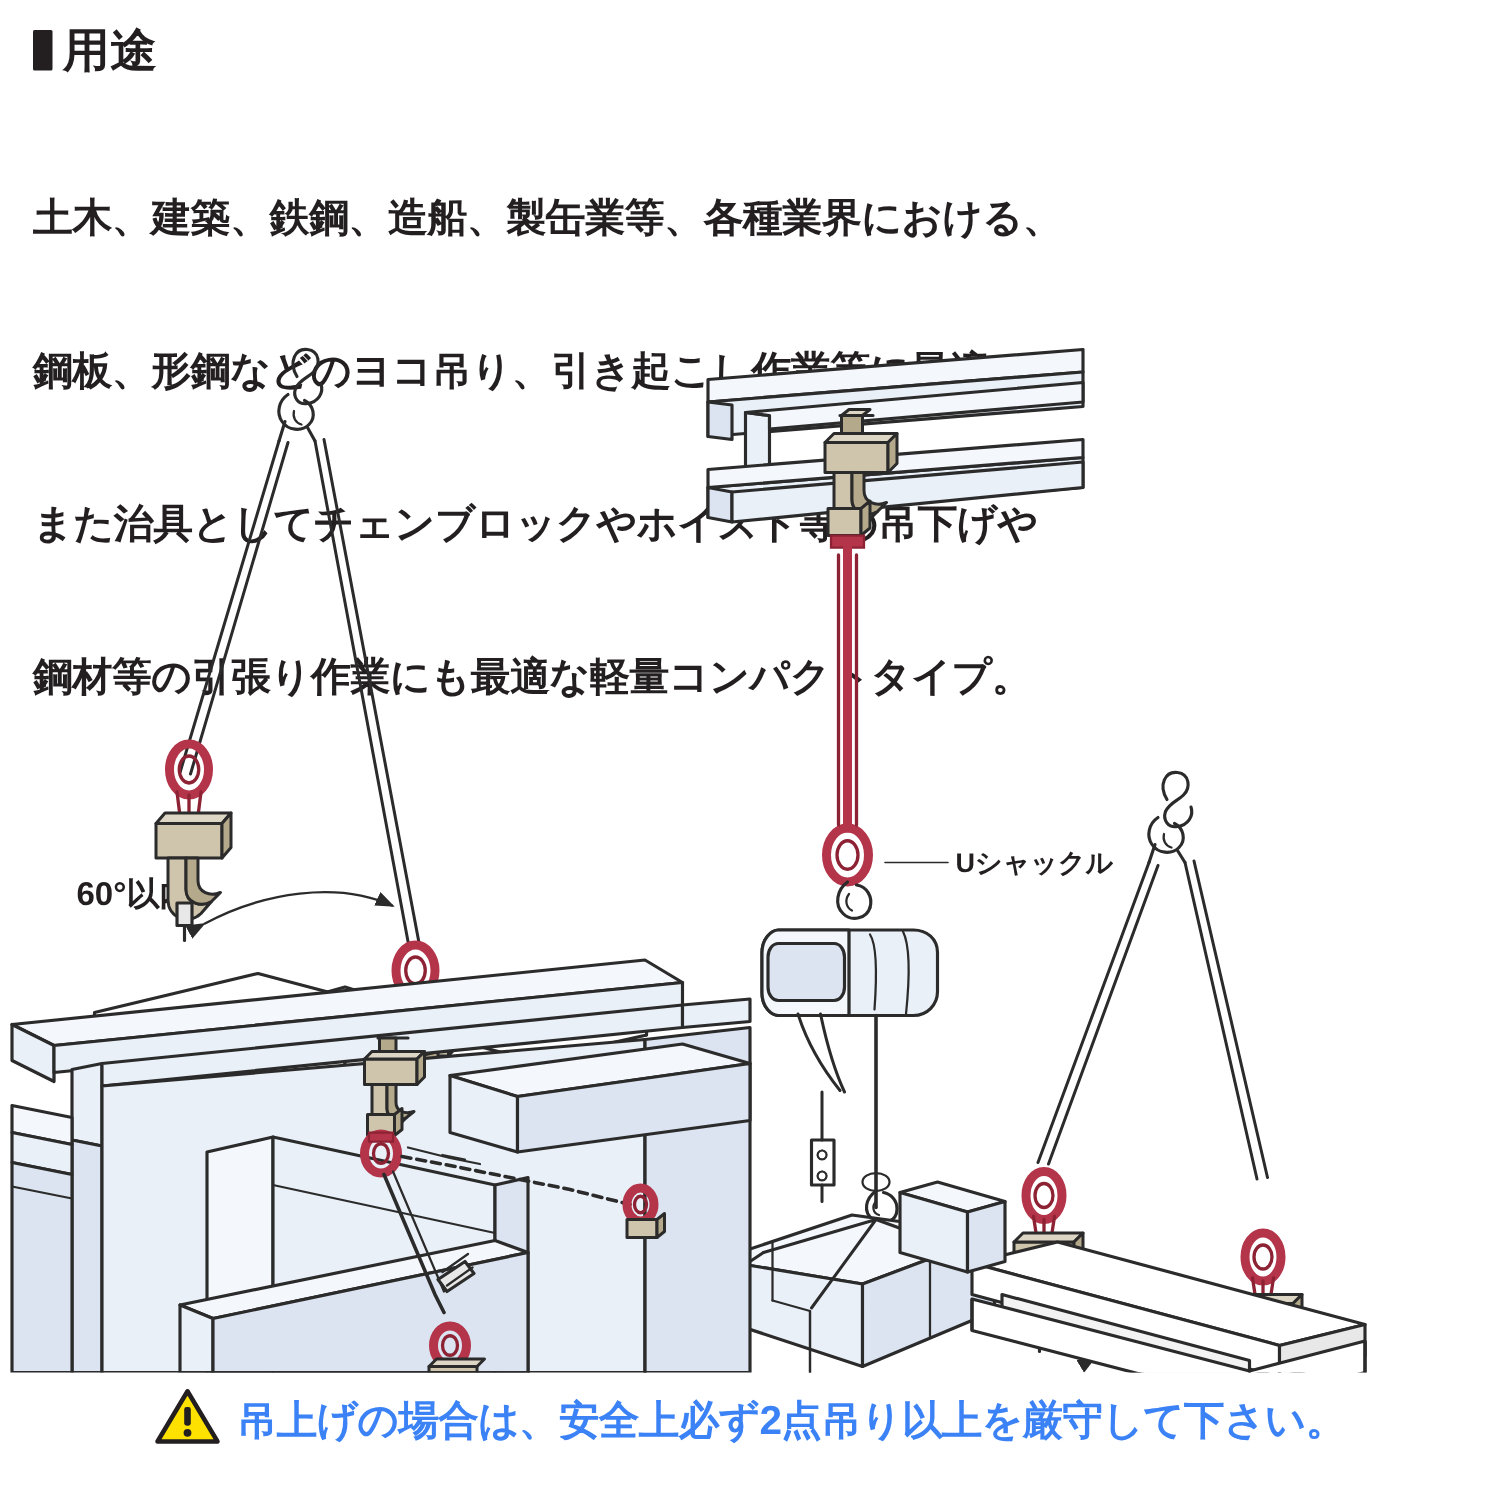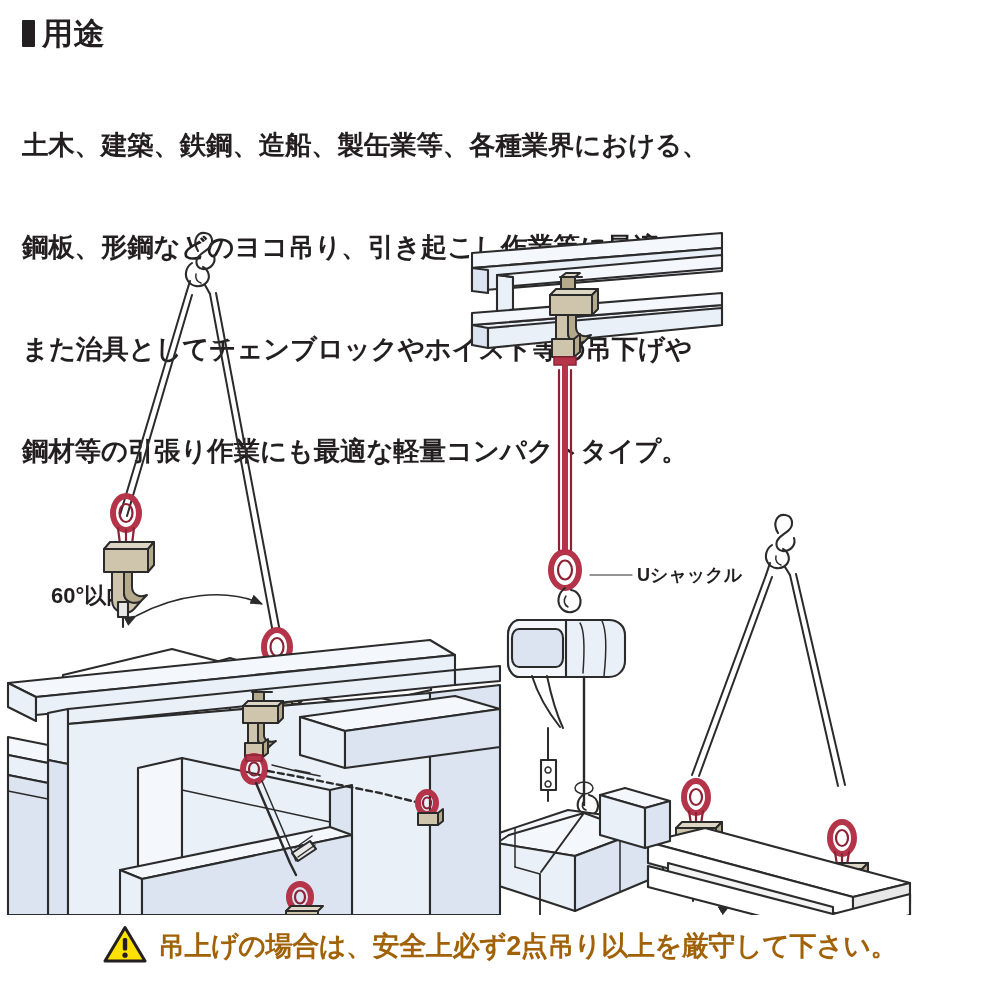--- a/index.html
+++ b/index.html
@@ -34,21 +34,21 @@
   .canvas svg{display:block;}
 
   
   .warn{
     position:absolute;left:0;top:925px;width:1000px;
     display:flex;align-items:center;justify-content:center;gap:11px;
   }
   .warn-tri{flex:0 0 auto;}
   .warn-text{
     font-size:27px;font-weight:700;letter-spacing:-0.4px;
-    line-height:1;white-space:pre;color:#a16207;
+    line-height:1;white-space:pre;color:#3b82f6;
   }
 </style>
 </head>
 <body>
 
 <div class="page">
 
   <div class="head-sec">
     <div class="head-title">
       <span class="head-bullet"></span>

